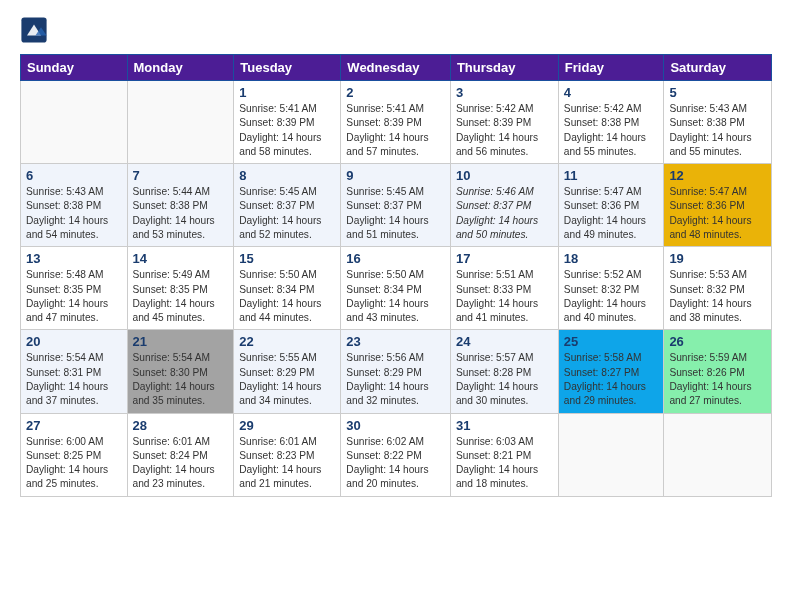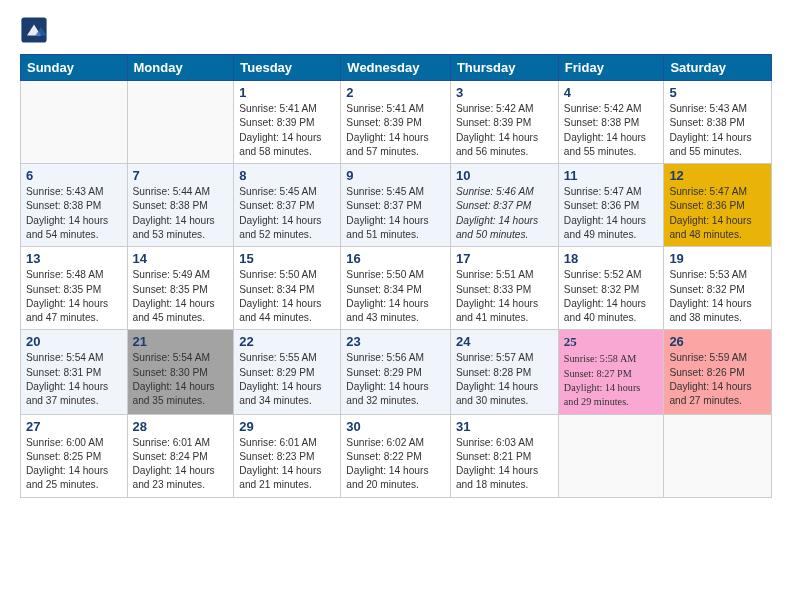--- a/index.html
+++ b/index.html
@@ -53,21 +53,21 @@
       font-size: 15px;
       color: #333;
       margin-top: 2px;
     }
     .calendar {
       width: 100%;
       border-collapse: collapse;
       border: 1px solid #ccc;
     }
     .calendar th {
-      background: #0369a1;
+      background: #4c1d95;
       color: #fff;
       font-size: 13px;
       font-weight: bold;
       padding: 5px 6px;
       text-align: left;
       border: 1px solid #1a4f9e;
     }
     .calendar td {
       vertical-align: top;
       border: 1px solid #ccc;
@@ -302,28 +302,28 @@
 Daylight: 14 hours
 and 32 minutes.</div>
           </td>
           <td style="background: rgb(240, 244, 251);">
             <span class="day-num">24</span>
             <div class="cell-content" style="white-space: pre-line;">Sunrise: 5:57 AM
 Sunset: 8:28 PM
 Daylight: 14 hours
 and 30 minutes.</div>
           </td>
-          <td style="background: #f9a8d4; font-family: Liberation Serif, serif;">
+          <td style="background: #0ea5e9;">
             <span class="day-num">25</span>
             <div class="cell-content" style="white-space: pre-line;">Sunrise: 5:58 AM
 Sunset: 8:27 PM
 Daylight: 14 hours
 and 29 minutes.</div>
           </td>
-          <td style="background: #fca5a5; margin-top: 24px;">
+          <td style="background: #86efac; margin-top: 24px;">
             <span class="day-num">26</span>
             <div class="cell-content" style="white-space: pre-line;">Sunrise: 5:59 AM
 Sunset: 8:26 PM
 Daylight: 14 hours
 and 27 minutes.</div>
           </td>
         </tr>
         <tr>
           <td>
             <span class="day-num">27</span>

